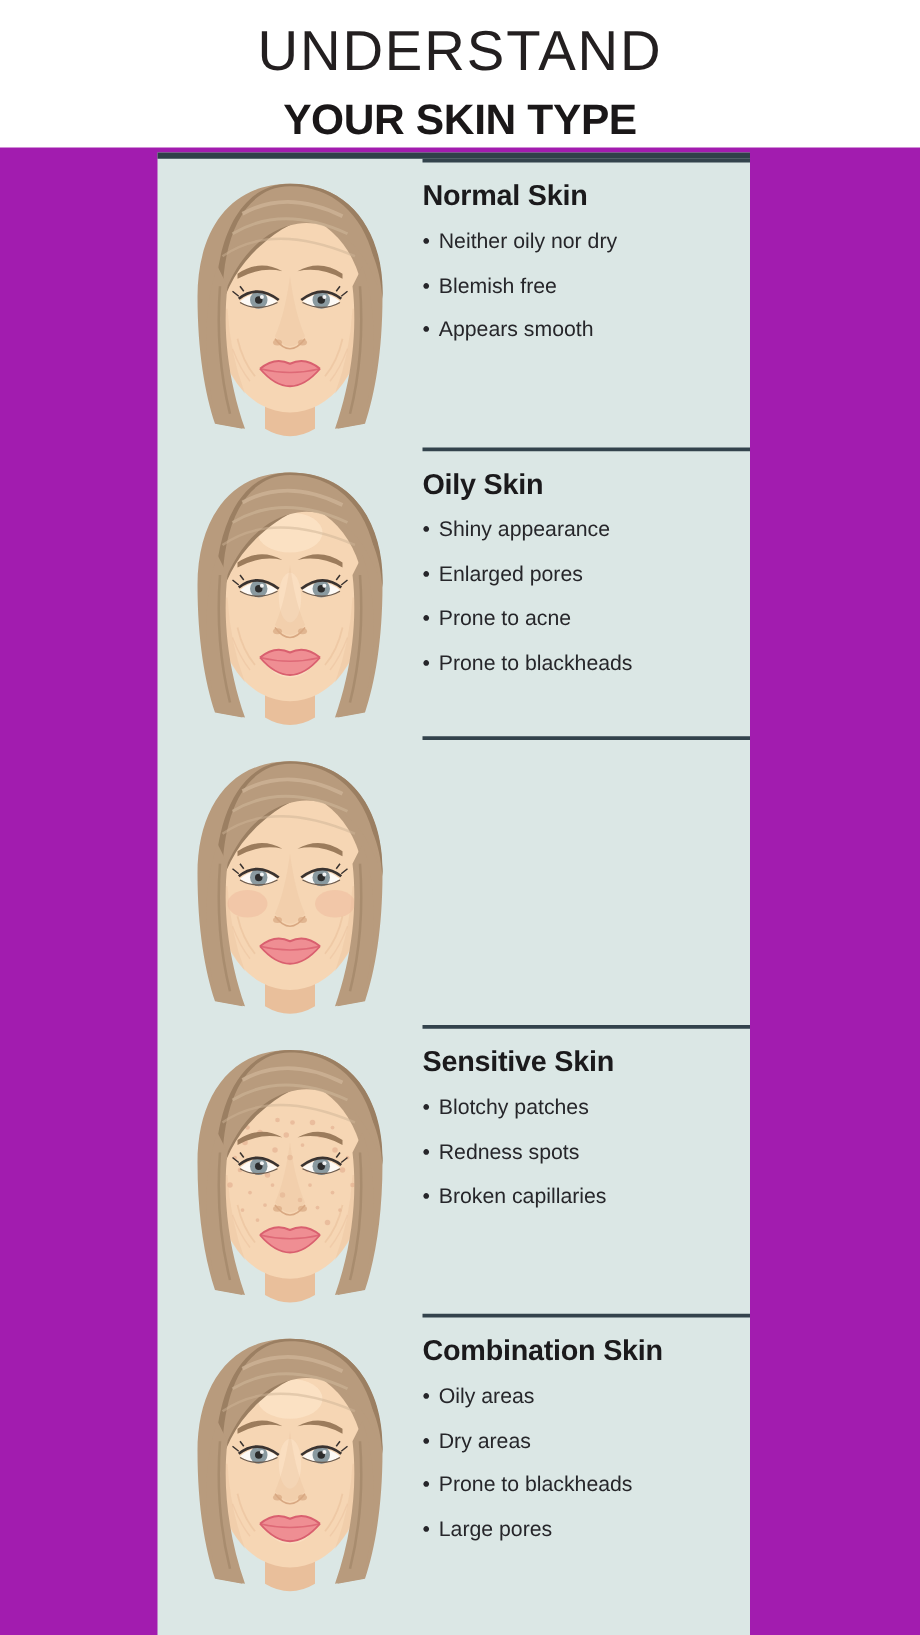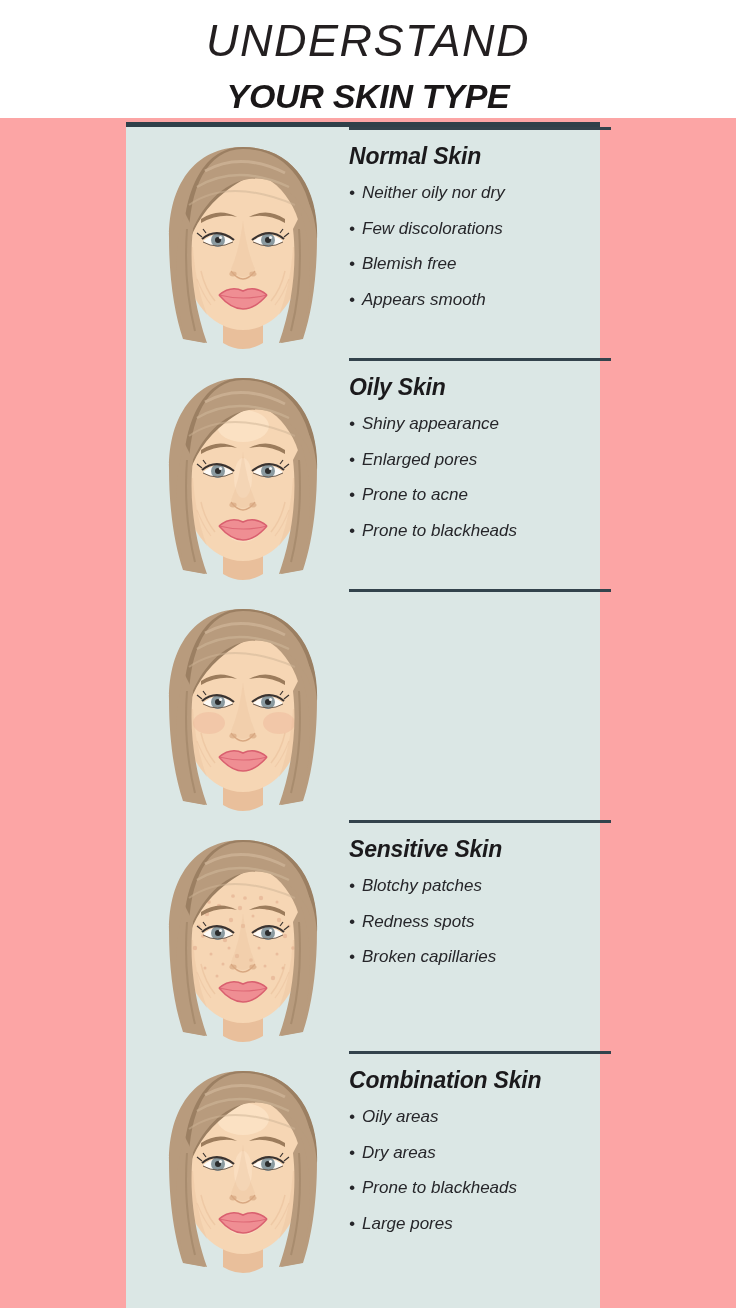--- a/index.html
+++ b/index.html
@@ -10,23 +10,22 @@
   }
   body {
     font-family: "Liberation Sans", sans-serif;
     -webkit-font-smoothing: antialiased;
   }
 
   #infographic {
     position: relative;
     width: 736px;
     height: 1308px;
-    background: #fca5a5;
+    background: #a21caf;
     overflow: hidden;
-    font-style: italic;
   }
 
   
   .header {
     position: absolute;
     top: 0;
     left: 0;
     width: 736px;
     height: 118px;
     background: #ffffff;
@@ -63,21 +62,21 @@
     width: 474px;
     height: 1186px;
     background: #dbe7e5;
     border-top: 5px solid #2f4049;
     box-sizing: border-box;
   }
 
   
   .section {
     position: absolute;
-    left: 11px;
+    left: 0;
     width: 438px;
     height: 231px;
   }
   .section-divider {
     position: absolute;
     left: 212px;
     top: 0;
     width: 262px;
     height: 3px;
     background: #33434c;
@@ -218,21 +217,20 @@
   <path d="M156 70 C168 104 168 150 156 196 L134 200
            C148 160 152 120 148 86 Z" fill="#b89b7d"></path>
   <path d="M42 86 Q38 140 50 188" stroke="#9b7f62" stroke-width="2" fill="none" opacity="0.55"></path>
   <path d="M154 86 Q158 140 146 188" stroke="#9b7f62" stroke-width="2" fill="none" opacity="0.55"></path>
 </svg>
      </div>
      <div class="text-col">
        <h2 class="skin-title">Normal Skin</h2>
        <ul class="bullets">
             <li>Neither oily nor dry</li>
-            <li>Few discolorations</li>
             <li>Blemish free</li>
             <li>Appears smooth</li>
           </ul>
      </div>
       </div>
       <div class="section" style="top: 231px;">
         <div class="section-divider"></div>
      <div class="face-wrap">
 
 <svg class="face-svg" width="196" height="215" viewBox="0 0 196 215">

